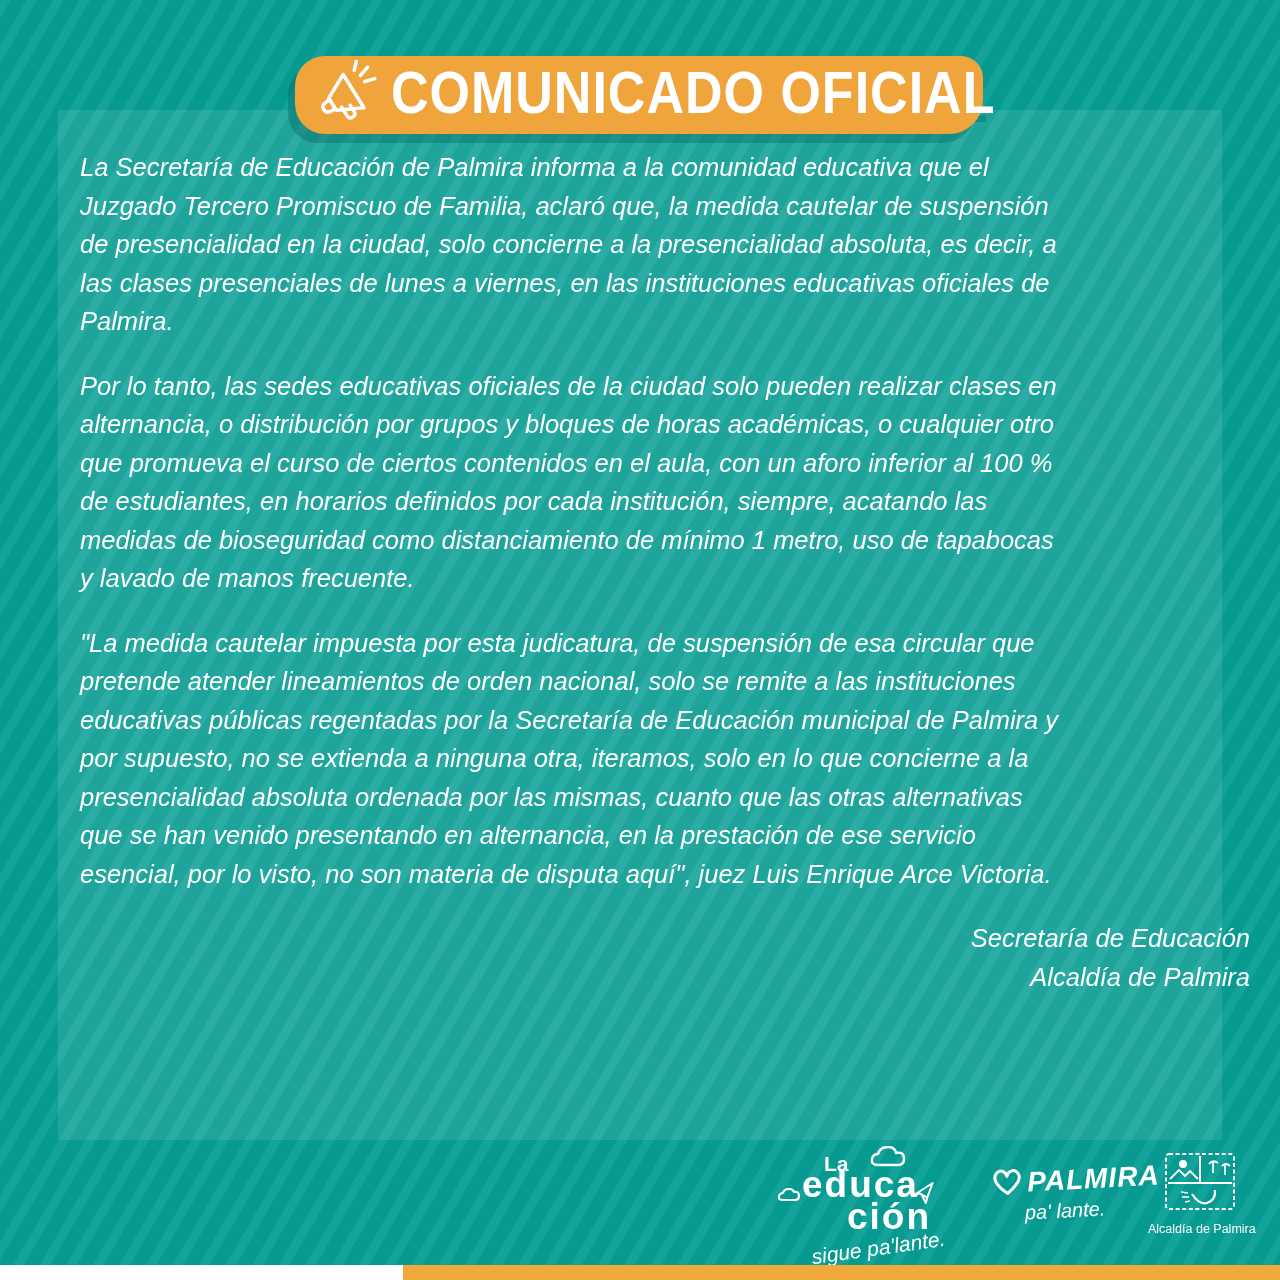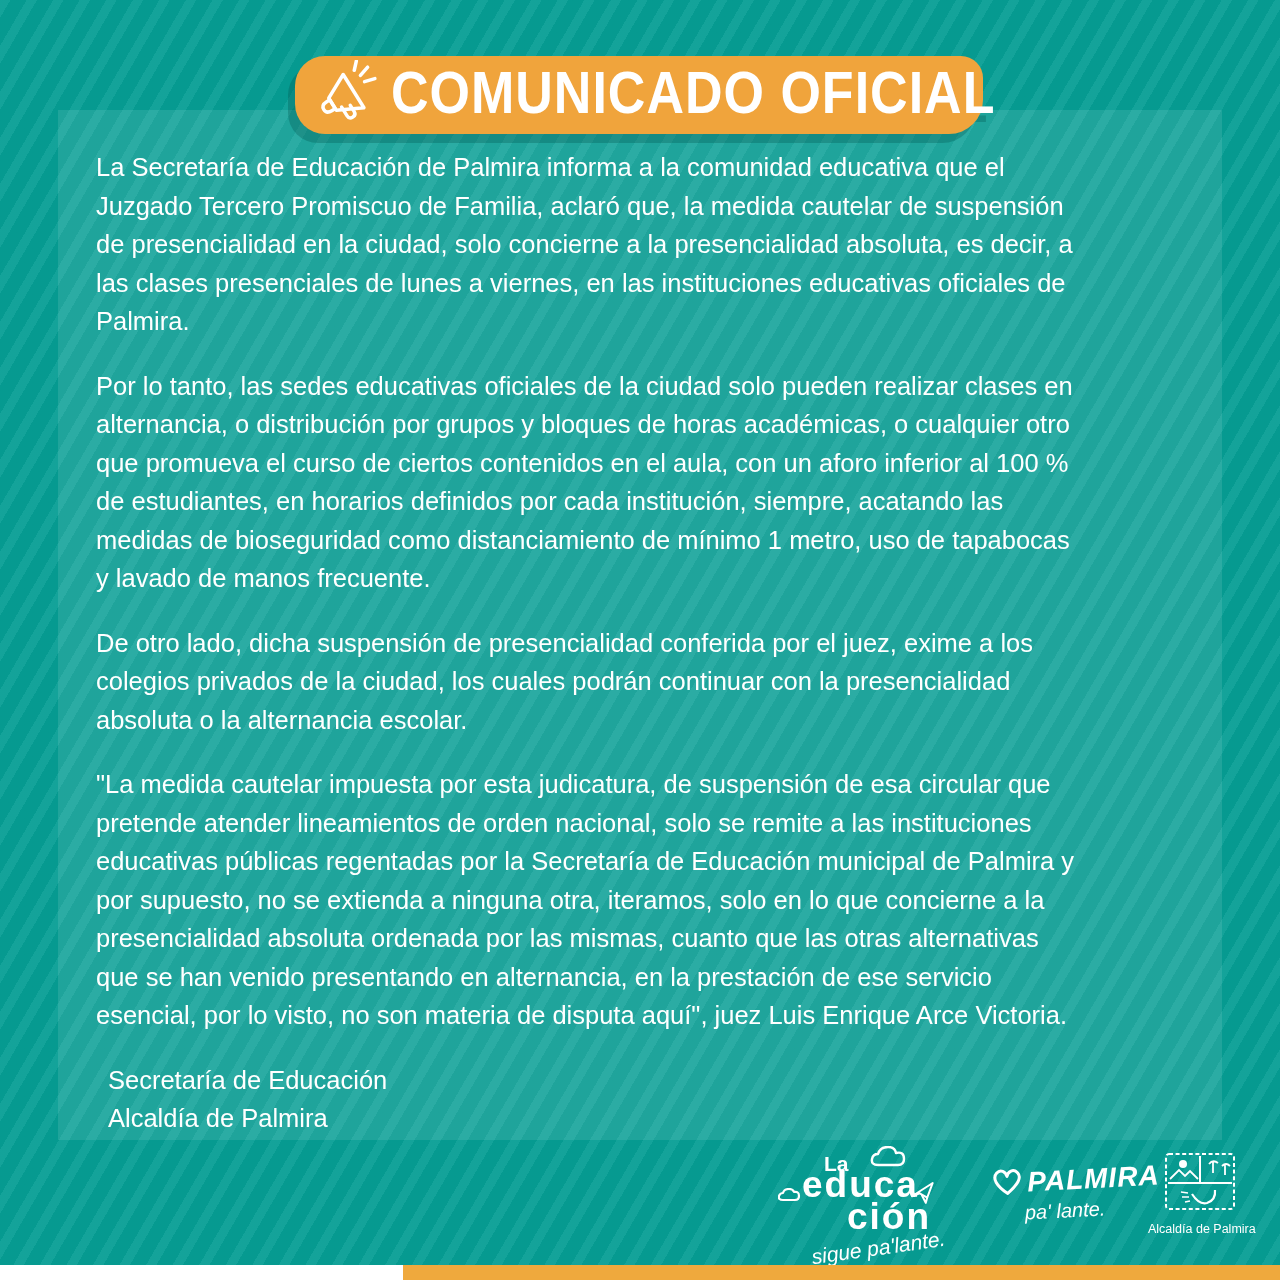--- a/index.html
+++ b/index.html
@@ -31,25 +31,25 @@
     filter:drop-shadow(-7px 9px 0 rgba(0,82,76,0.30));
   }
   .banner-title{
     color:#fff;font-weight:bold;font-size:52px;letter-spacing:1px;
     transform:scaleY(1.14);transform-origin:left center;
     white-space:nowrap;line-height:1;padding-bottom:4px;
   }
   .mega-icon{flex:0 0 auto;}
   
   .content{
-    position:absolute;left:96px;top:148px;width:1175px;
-    color:#fff;font-size:25.5px;line-height:38.5px;
+    position:absolute;left:80px;top:148px;width:1175px;
+    color:#fff;font-size:25.5px;line-height:38.5px;font-style:italic;
   }
   .para{white-space:pre-line;margin:0 0 26px 0;}
-  .signature{white-space:pre-line;margin:12px;}
+  .signature{white-space:pre-line;margin:5px;text-align:right;}
   
   .edu-logo{position:absolute;left:778px;top:1146px;width:185px;height:124px;color:#fff;}
   .edu-la{position:absolute;left:46px;top:6px;font-size:21px;font-weight:bold;}
   .edu-line1{position:absolute;left:24px;top:20px;font-size:37px;font-weight:bold;letter-spacing:2px;line-height:1;}
   .edu-line2{position:absolute;left:37px;top:52px;font-size:37px;font-weight:bold;letter-spacing:2px;line-height:1;margin-left:32px;}
   .edu-tag{position:absolute;left:33px;top:90px;font-size:21px;font-style:italic;transform:rotate(-8deg);white-space:nowrap;}
   .cloud-big{position:absolute;left:92px;top:0px;}
   .cloud-small{position:absolute;left:0px;top:42px;}
   .plane{position:absolute;left:132px;top:36px;transform:rotate(-6deg);}
   .palmira-logo{position:absolute;left:990px;top:1163px;width:130px;height:66px;color:#fff;transform:rotate(-3deg);}
@@ -91,23 +91,20 @@
 Juzgado Tercero Promiscuo de Familia, aclaró que, la medida cautelar de suspensión
 de presencialidad en la ciudad, solo concierne a la presencialidad absoluta, es decir, a
 las clases presenciales de lunes a viernes, en las instituciones educativas oficiales de
 Palmira.</p>
   <p class="para">Por lo tanto, las sedes educativas oficiales de la ciudad solo pueden realizar clases en
 alternancia, o distribución por grupos y bloques de horas académicas, o cualquier otro
 que promueva el curso de ciertos contenidos en el aula, con un aforo inferior al 100 %
 de estudiantes, en horarios definidos por cada institución, siempre, acatando las
 medidas de bioseguridad como distanciamiento de mínimo 1 metro, uso de tapabocas
 y lavado de manos frecuente.</p>
-  <p class="para">De otro lado, dicha suspensión de presencialidad conferida por el juez, exime a los
-colegios privados de la ciudad, los cuales podrán continuar con la presencialidad
-absoluta o la alternancia escolar.</p>
   <p class="para">"La medida cautelar impuesta por esta judicatura, de suspensión de esa circular que
 pretende atender lineamientos de orden nacional, solo se remite a las instituciones
 educativas públicas regentadas por la Secretaría de Educación municipal de Palmira y
 por supuesto, no se extienda a ninguna otra, iteramos, solo en lo que concierne a la
 presencialidad absoluta ordenada por las mismas, cuanto que las otras alternativas
 que se han venido presentando en alternancia, en la prestación de ese servicio
 esencial, por lo visto, no son materia de disputa aquí", juez Luis Enrique Arce Victoria.</p>
   <p class="signature">Secretaría de Educación
 Alcaldía de Palmira</p>
 </div>

